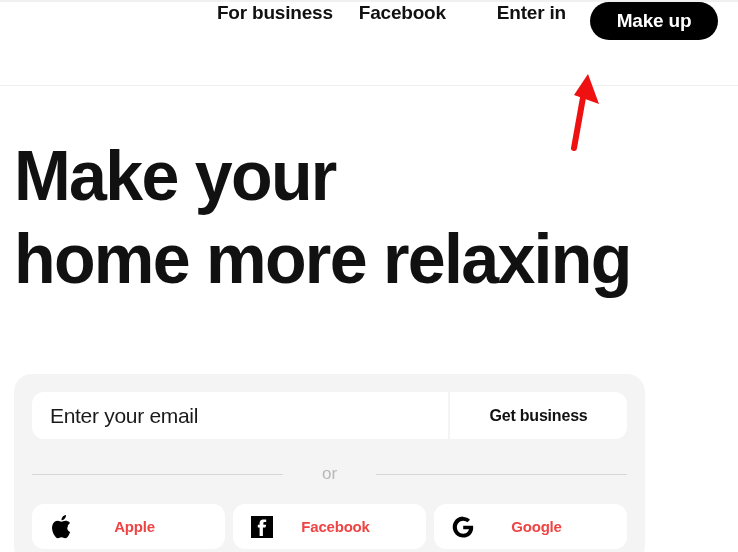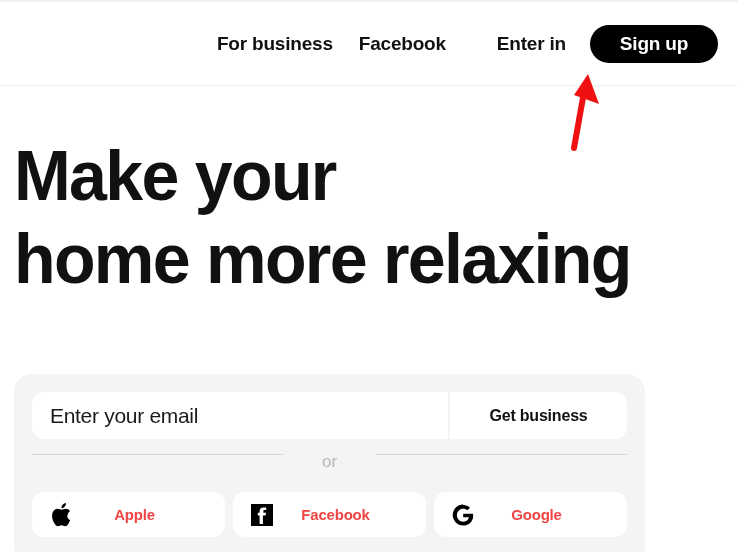--- a/index.html
+++ b/index.html
@@ -35,21 +35,21 @@
     box-sizing: border-box;
     background: #ffffff;
   }
 
   .nav-cluster {
     position: absolute;
     right: 20px;
     top: 0;
     height: 84px;
     display: flex;
-    align-items: center;
+    align-items: flex-start;
   }
 
   .nav-link {
     font-family: "Liberation Sans", sans-serif;
     font-size: 19px;
     font-weight: bold;
     color: #111111;
     letter-spacing: -0.2px;
     text-decoration: none;
     cursor: pointer;
@@ -158,23 +158,23 @@
     font-weight: bold;
     color: #111111;
     letter-spacing: -0.2px;
     cursor: pointer;
     padding: 0;
   }
 
   
   .or-divider {
     display: flex;
-    align-items: flex-start;
+    align-items: center;
     width: 595px;
-    margin-top: 15px;
+    margin-top: 27px;
     height: 16px;
     gap: 21px;
   }
   .or-rule {
     flex: 1;
     height: 1px;
     background: #d6d6d6;
   }
   .or-text {
     font-family: "Liberation Sans", sans-serif;
@@ -248,21 +248,21 @@
       <div class="nav-gap-sm"></div>
 
       <a class="nav-link" href="#">Facebook</a>
 
       <div class="nav-gap-lg"></div>
 
       <a class="nav-link" href="#">Enter in</a>
 
       <div class="nav-gap-btn"></div>
 
-      <button class="signup-button">Sign up</button>
+      <button class="signup-button">Make up</button>
     </div>
   </div>
 
   <div class="hero">
     <div class="hero-line">Make your</div>
     <div class="hero-line">home more relaxing</div>
   </div>
 
   <div class="signup-card">
 

